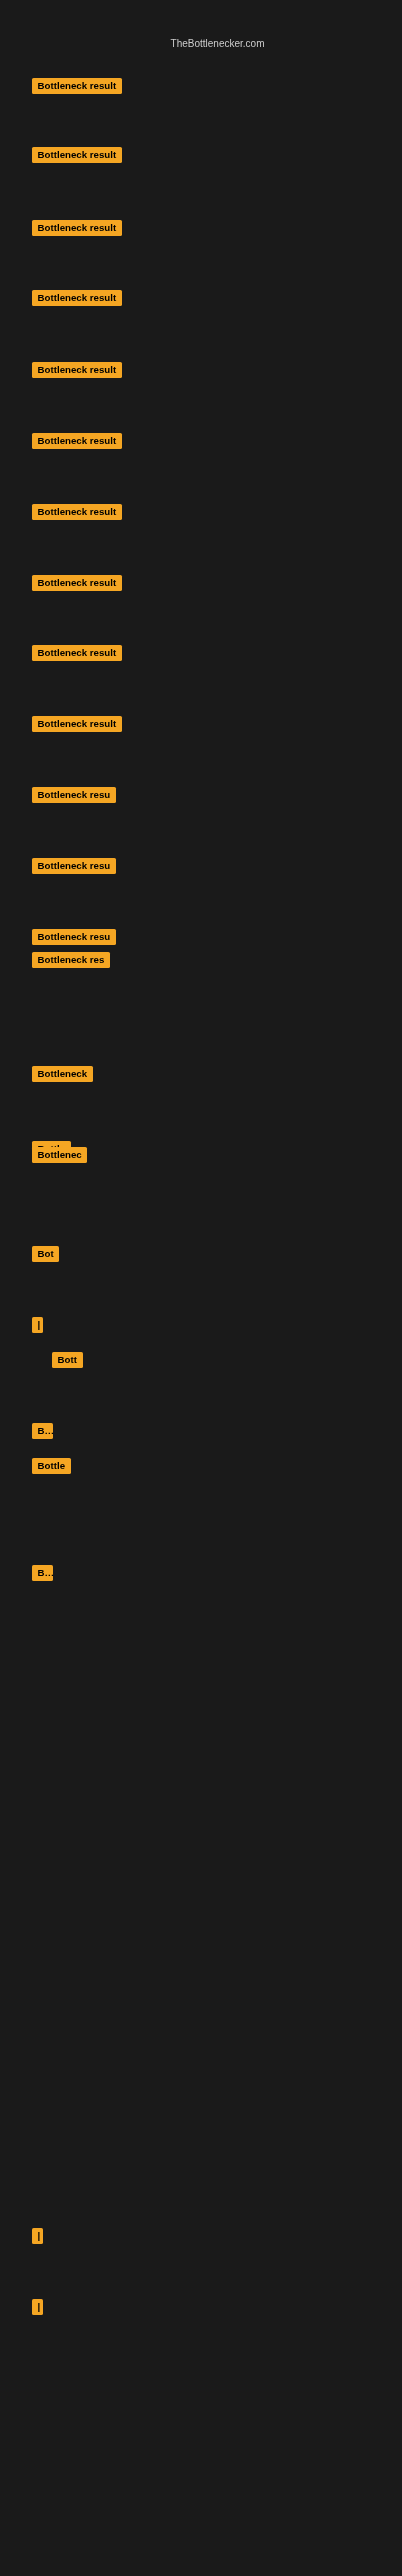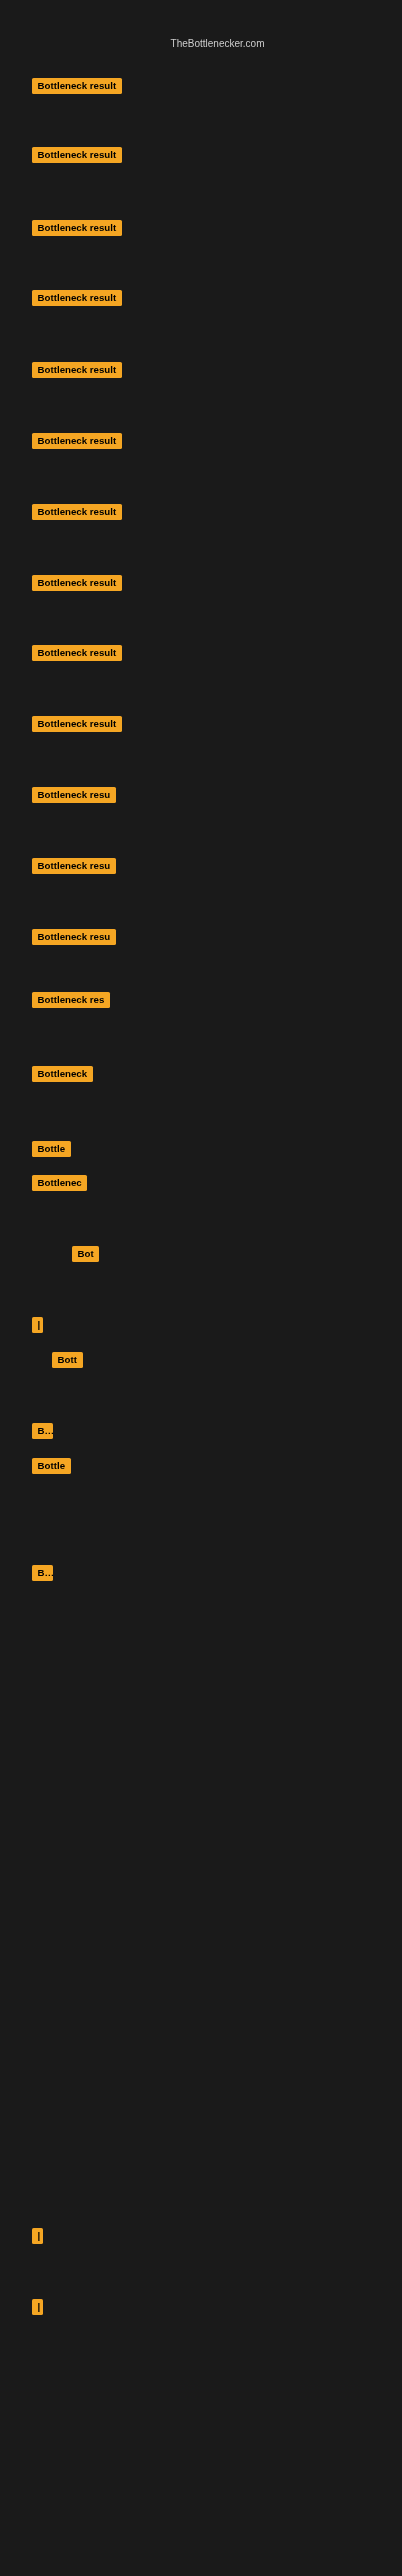--- a/index.html
+++ b/index.html
@@ -53,25 +53,25 @@
     <div class="badge-row" style="top: 258px;"><span class="bottleneck-badge" style="max-width: 95px;">Bottleneck result</span></div>
     <div class="badge-row" style="top: 330px;"><span class="bottleneck-badge" style="max-width: 95px;">Bottleneck result</span></div>
     <div class="badge-row" style="top: 401px;"><span class="bottleneck-badge" style="max-width: 97px;">Bottleneck result</span></div>
     <div class="badge-row" style="top: 472px;"><span class="bottleneck-badge" style="max-width: 92px;">Bottleneck result</span></div>
     <div class="badge-row" style="top: 543px;"><span class="bottleneck-badge" style="max-width: 92px;">Bottleneck result</span></div>
     <div class="badge-row" style="top: 613px;"><span class="bottleneck-badge" style="max-width: 97px;">Bottleneck result</span></div>
     <div class="badge-row" style="top: 684px;"><span class="bottleneck-badge" style="max-width: 95px;">Bottleneck result</span></div>
     <div class="badge-row" style="top: 755px;"><span class="bottleneck-badge" style="max-width: 89px;">Bottleneck resu</span></div>
     <div class="badge-row" style="top: 826px;"><span class="bottleneck-badge" style="max-width: 87px;">Bottleneck resu</span></div>
     <div class="badge-row" style="top: 897px;"><span class="bottleneck-badge" style="max-width: 85px;">Bottleneck resu</span></div>
-    <div class="badge-row" style="top: 960px;"><span class="bottleneck-badge" style="max-width: 81px;">Bottleneck res</span></div>
+    <div class="badge-row" style="top: 920px;"><span class="bottleneck-badge" style="max-width: 81px;">Bottleneck res</span></div>
     <div class="badge-row" style="top: 1034px;"><span class="bottleneck-badge" style="max-width: 64px;">Bottleneck</span></div>
     <div class="badge-row" style="top: 1109px;"><span class="bottleneck-badge" style="max-width: 42px;">Bottle</span></div>
-    <div class="badge-row" style="top: 1143px;"><span class="bottleneck-badge" style="max-width: 60px;">Bottlenec</span></div>
-    <div class="badge-row" style="top: 1214px;"><span class="bottleneck-badge" style="max-width: 31px; margin-left: 40px;">Bot</span></div>
+    <div class="badge-row" style="top: 1115px;"><span class="bottleneck-badge" style="max-width: 60px;">Bottlenec</span></div>
+    <div class="badge-row" style="top: 1214px;"><span class="bottleneck-badge" style="max-width: 31px;">Bot</span></div>
     <div class="badge-row" style="top: 1285px;"><span class="bottleneck-badge" style="max-width: 8px;">|</span></div>
     <div class="badge-row" style="top: 1320px; margin-left: 20px;"><span class="bottleneck-badge" style="max-width: 34px;">Bott</span></div>
     <div class="badge-row" style="top: 1391px;"><span class="bottleneck-badge" style="max-width: 21px;">Bo</span></div>
     <div class="badge-row" style="top: 1426px;"><span class="bottleneck-badge" style="max-width: 42px;">Bottle</span></div>
     <div class="badge-row" style="top: 1533px;"><span class="bottleneck-badge" style="max-width: 21px;">Bo</span></div>
     <div class="badge-row" style="top: 2196px;"><span class="bottleneck-badge" style="max-width: 8px;">|</span></div>
     <div class="badge-row" style="top: 2267px;"><span class="bottleneck-badge" style="max-width: 8px;">|</span></div>
   </div>
 
 

